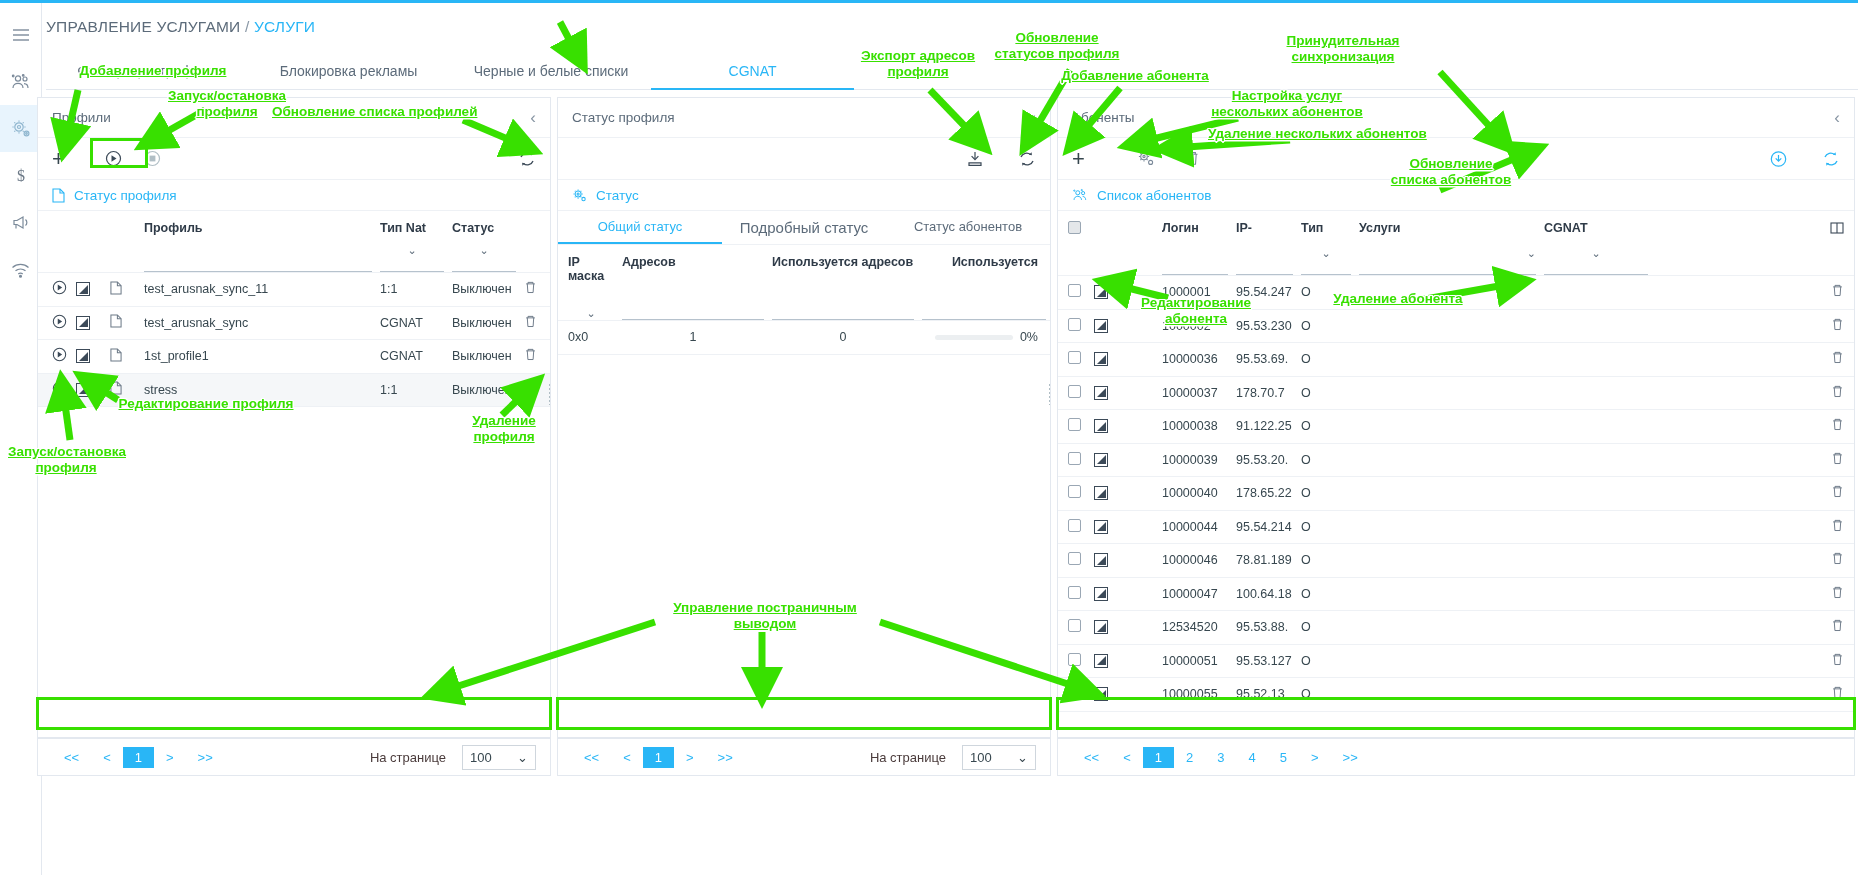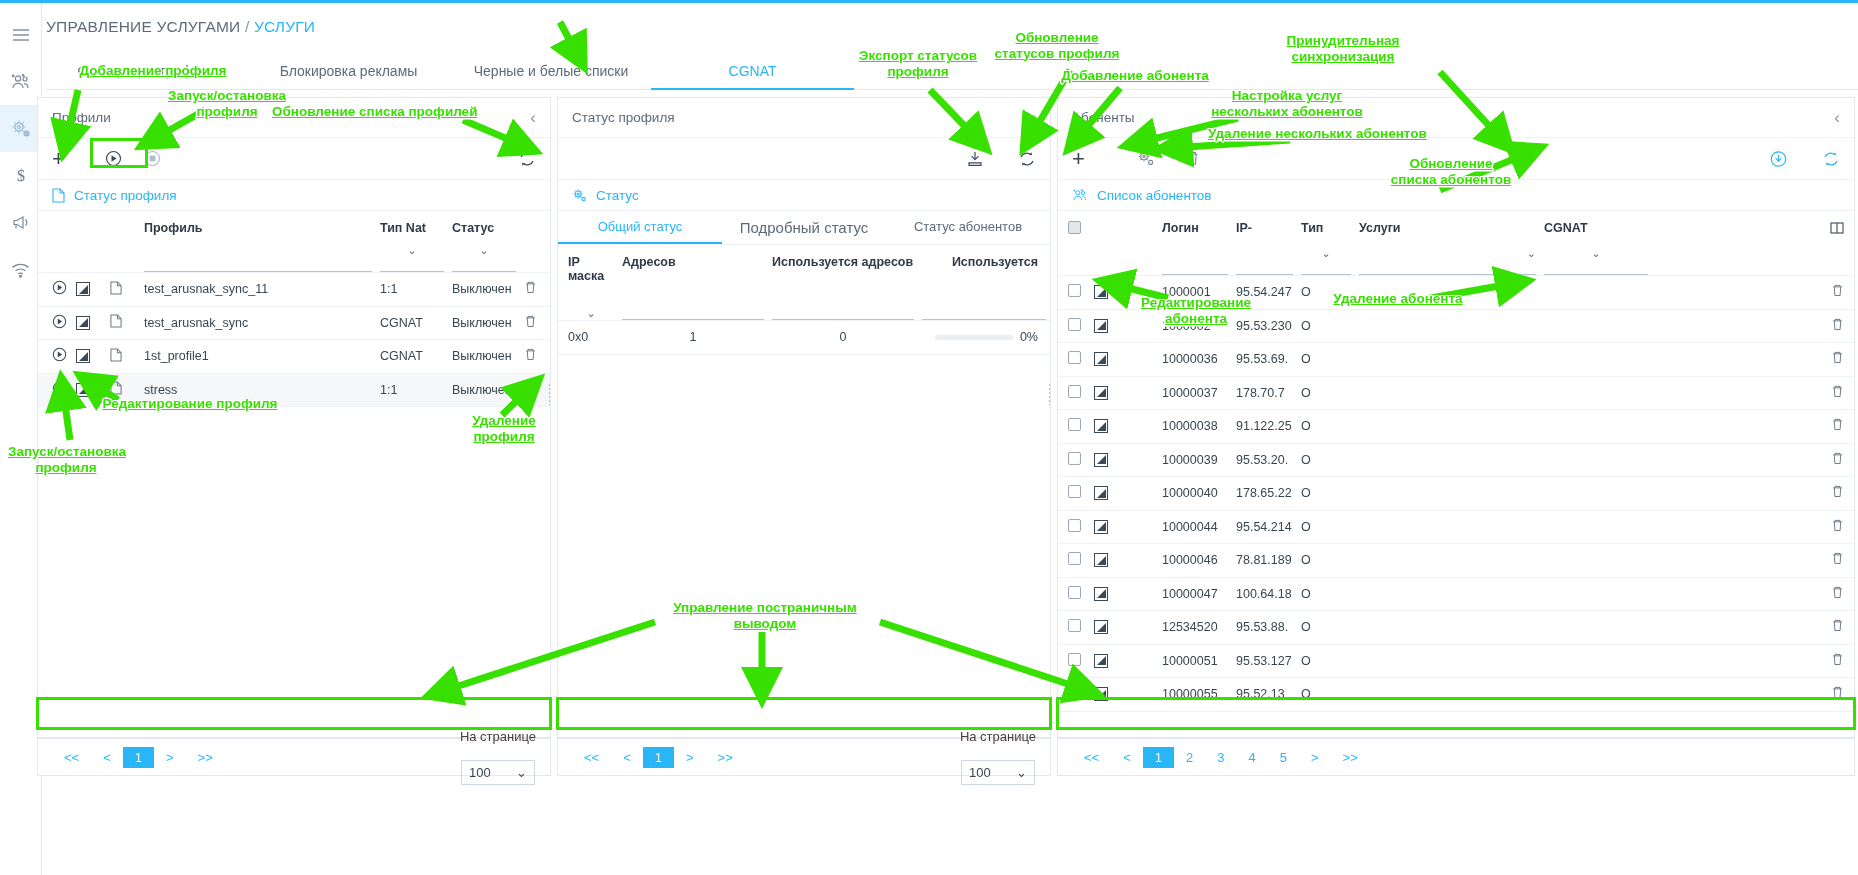--- a/index.html
+++ b/index.html
@@ -111,21 +111,21 @@
   
   .pager {
     position:absolute; height:38px; border:1px solid #e3e8ef; background:#fff;
     display:flex; align-items:center; padding:0 14px; font-size:13px;
   }
   #pager-profiles { left:37px;   top:738px; width:514px; }
   #pager-status   { left:557px;  top:738px; width:494px; }
   #pager-subs     { left:1057px; top:738px; width:798px; }
   .pg-btn { color:#29b6f6; padding:3px 12px; cursor:pointer; font-size:13px; }
   .pg-btn.cur { background:#29b6f6; color:#fff; min-width:26px; text-align:center; }
-  .pg-right { margin-left:auto; display:flex; align-items:center; gap:16px;flex-direction:column; }
+  .pg-right { margin-left:auto; display:flex; align-items:center; gap:16px; }
   .pg-label { color:#4a3b3b; font-size:13px; }
   .pg-select {
     border:1px solid #cfd6dd; width:74px; height:25px; display:flex; align-items:center;
     justify-content:space-between; padding:0 7px; font-size:13px; color:#37474f; cursor:pointer;
   }
 
   
   .anno {
     position:absolute; color:#38e000; font-weight:bold; font-size:13.5px; line-height:15.5px;
     text-decoration:underline; text-align:center; white-space:pre; pointer-events:none;
@@ -935,36 +935,36 @@
       <line x1="762" y1="632" x2="762" y2="688"></line>
       <line x1="880" y1="622" x2="1086" y2="690"></line>
       <line x1="560" y1="22" x2="578" y2="56"></line>
     </g>
   </svg>
 
   <div class="anno" style="left:22px;  top:63px;  width:262px;">Добавление профиля</div>
   <div class="anno" style="left:166px; top:88px;  width:122px;">Запуск/остановка
 профиля</div>
   <div class="anno" style="left:272px; top:104px; width:194px;">Обновление списка профилей</div>
-  <div class="anno" style="left:856px; top:48px;  width:124px;">Экспорт статусов
+  <div class="anno" style="left:856px; top:48px;  width:124px;">Экспорт адресов
 профиля</div>
   <div class="anno" style="left:994px; top:30px;  width:126px;">Обновление
 статусов профиля</div>
   <div class="anno" style="left:1040px;top:68px;  width:190px;">Добавление абонента</div>
   <div class="anno" style="left:1198px;top:88px;  width:178px;text-align:center;">Настройка услуг
 нескольких абонентов</div>
   <div class="anno" style="left:1208px;top:126px; width:212px;">Удаление нескольких абонентов</div>
   <div class="anno" style="left:1268px;top:33px;  width:150px;">Принудительная
 синхронизация</div>
   <div class="anno" style="left:1372px;top:156px; width:158px;">Обновление
 списка абонентов</div>
   <div class="anno" style="left:1130px;top:295px; width:132px;">Редактирование
 абонента</div>
   <div class="anno" style="left:1328px;top:291px; width:140px;">Удаление абонента</div>
-  <div class="anno" style="left:102px; top:396px; width:176px;text-decoration:underline;">Редактирование профиля</div>
+  <div class="anno" style="left:118px; top:396px; width:176px;text-decoration:underline;">Редактирование профиля</div>
   <div class="anno" style="left:466px; top:413px; width:76px;">Удаление
 профиля</div>
   <div class="anno" style="left:8px;   top:444px; width:116px;">Запуск/остановка
 профиля</div>
   <div class="anno" style="left:672px; top:600px; width:186px;">Управление постраничным
 выводом</div>
 
 </div>
 
 </body></html>

